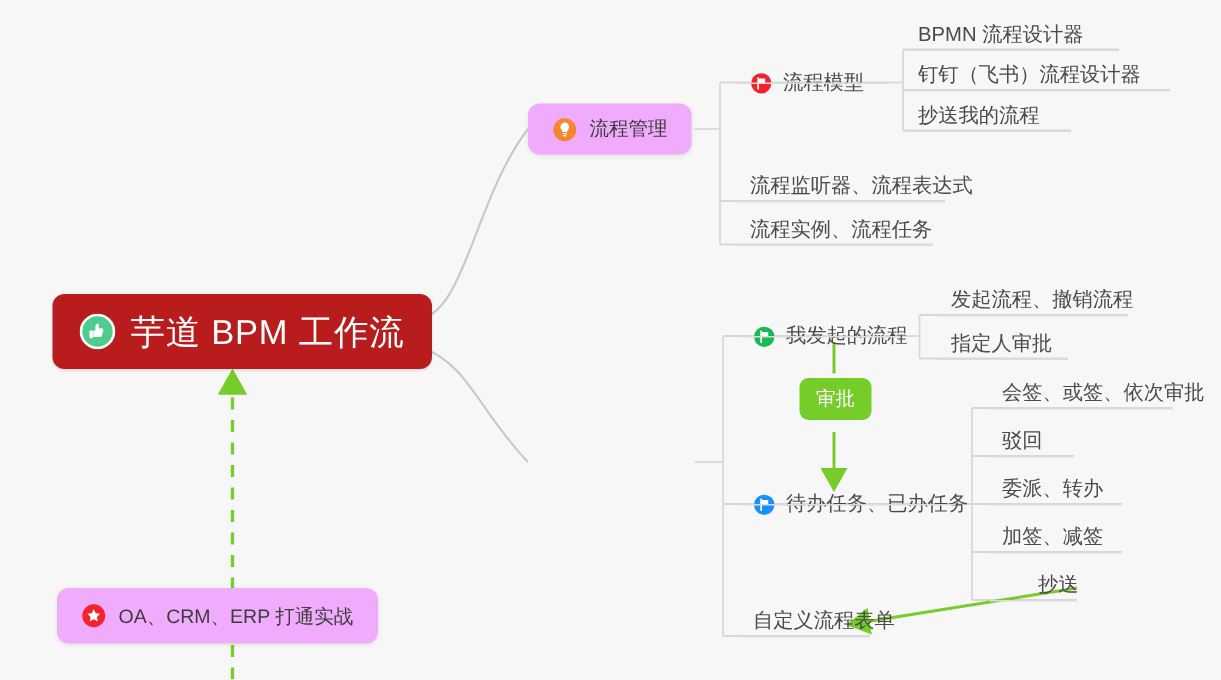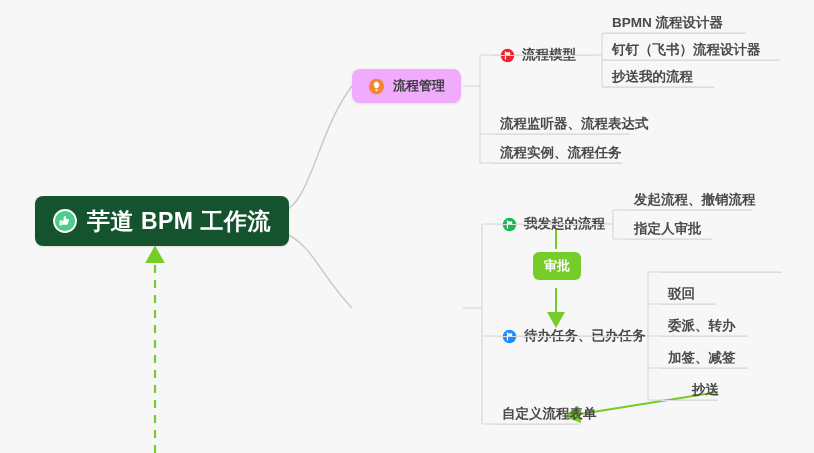--- a/index.html
+++ b/index.html
@@ -14,24 +14,24 @@
     width: 814px; height: 453px;
     background: #f7f7f7;
   }
   svg.wires {
     position: absolute; left: 0; top: 0;
     width: 814px; height: 453px;
     pointer-events: none;
   }
 
   
-  .node { position: absolute; display: flex; align-items: center; white-space: nowrap; font-weight: bold; }
+  .node { position: absolute; display: flex; align-items: center; white-space: nowrap; }
 
   .root {
-    background: #14532d;
+    background: #b91c1c;
     border-radius: 8px;
     padding: 0 18px;
     height: 50px;
     color: #ffffff;
     font-size: 23px;
     letter-spacing: .5px;
     box-shadow: 0 1px 2px rgba(0,0,0,.10);
   }
   .root .label { margin-left: 10px; }
 
@@ -217,20 +217,23 @@
       <svg width="15" height="15" viewBox="0 0 20 20">
         <circle cx="10" cy="10" r="9" fill="#1890FF"></circle>
         <path d="M7.2 5.2v9.6" stroke="#ffffff" stroke-width="1.5" stroke-linecap="round"></path>
         <path d="M7.9 5.8h5.6v4.1H7.9z" fill="#ffffff"></path>
       </svg>
     </span>
     <span class="label">待办任务、已办任务</span>
   </div>
   <div class="sep" style="left:494px; top:336px; width:143px; height:1px;"></div>
 
+  <div class="node leaf noicon" style="left:660px; top:247px;">
+    <span class="label">会签、或签、依次审批</span>
+  </div>
   <div class="sep" style="left:660px; top:272px; width:122px; height:1px;"></div>
 
   <div class="node leaf noicon" style="left:660px; top:279px;">
     <span class="label">驳回</span>
   </div>
   <div class="sep" style="left:660px; top:304px; width:56px; height:1px;"></div>
 
   <div class="node leaf noicon" style="left:660px; top:311px;">
     <span class="label">委派、转办</span>
   </div>
@@ -244,14 +247,23 @@
   <div class="node leaf noicon" style="left:660px; top:375px;margin-left:24px;">
     <span class="label">抄送</span>
   </div>
   <div class="sep" style="left:660px; top:400px; width:58px; height:1px;"></div>
 
   <div class="node leaf noicon" style="left:494px; top:399px;">
     <span class="label">自定义流程表单</span>
   </div>
   <div class="sep" style="left:494px; top:424px; width:86px; height:1px;"></div>
 
+  <div class="node card" style="left:38px; top:392px; height:37px;">
+    <span class="ic">
+      <svg width="17" height="17" viewBox="0 0 20 20">
+        <circle cx="10" cy="10" r="9" fill="#F5222D"></circle>
+        <path d="M10 4.8l1.55 3.2 3.5.5-2.53 2.45.6 3.47L10 12.78l-3.12 1.64.6-3.47L4.95 8.5l3.5-.5z" fill="#ffffff"></path>
+      </svg>
+    </span>
+    <span class="label">OA、CRM、ERP 打通实战</span>
+  </div>
 
 </div>
 
 </body></html>

